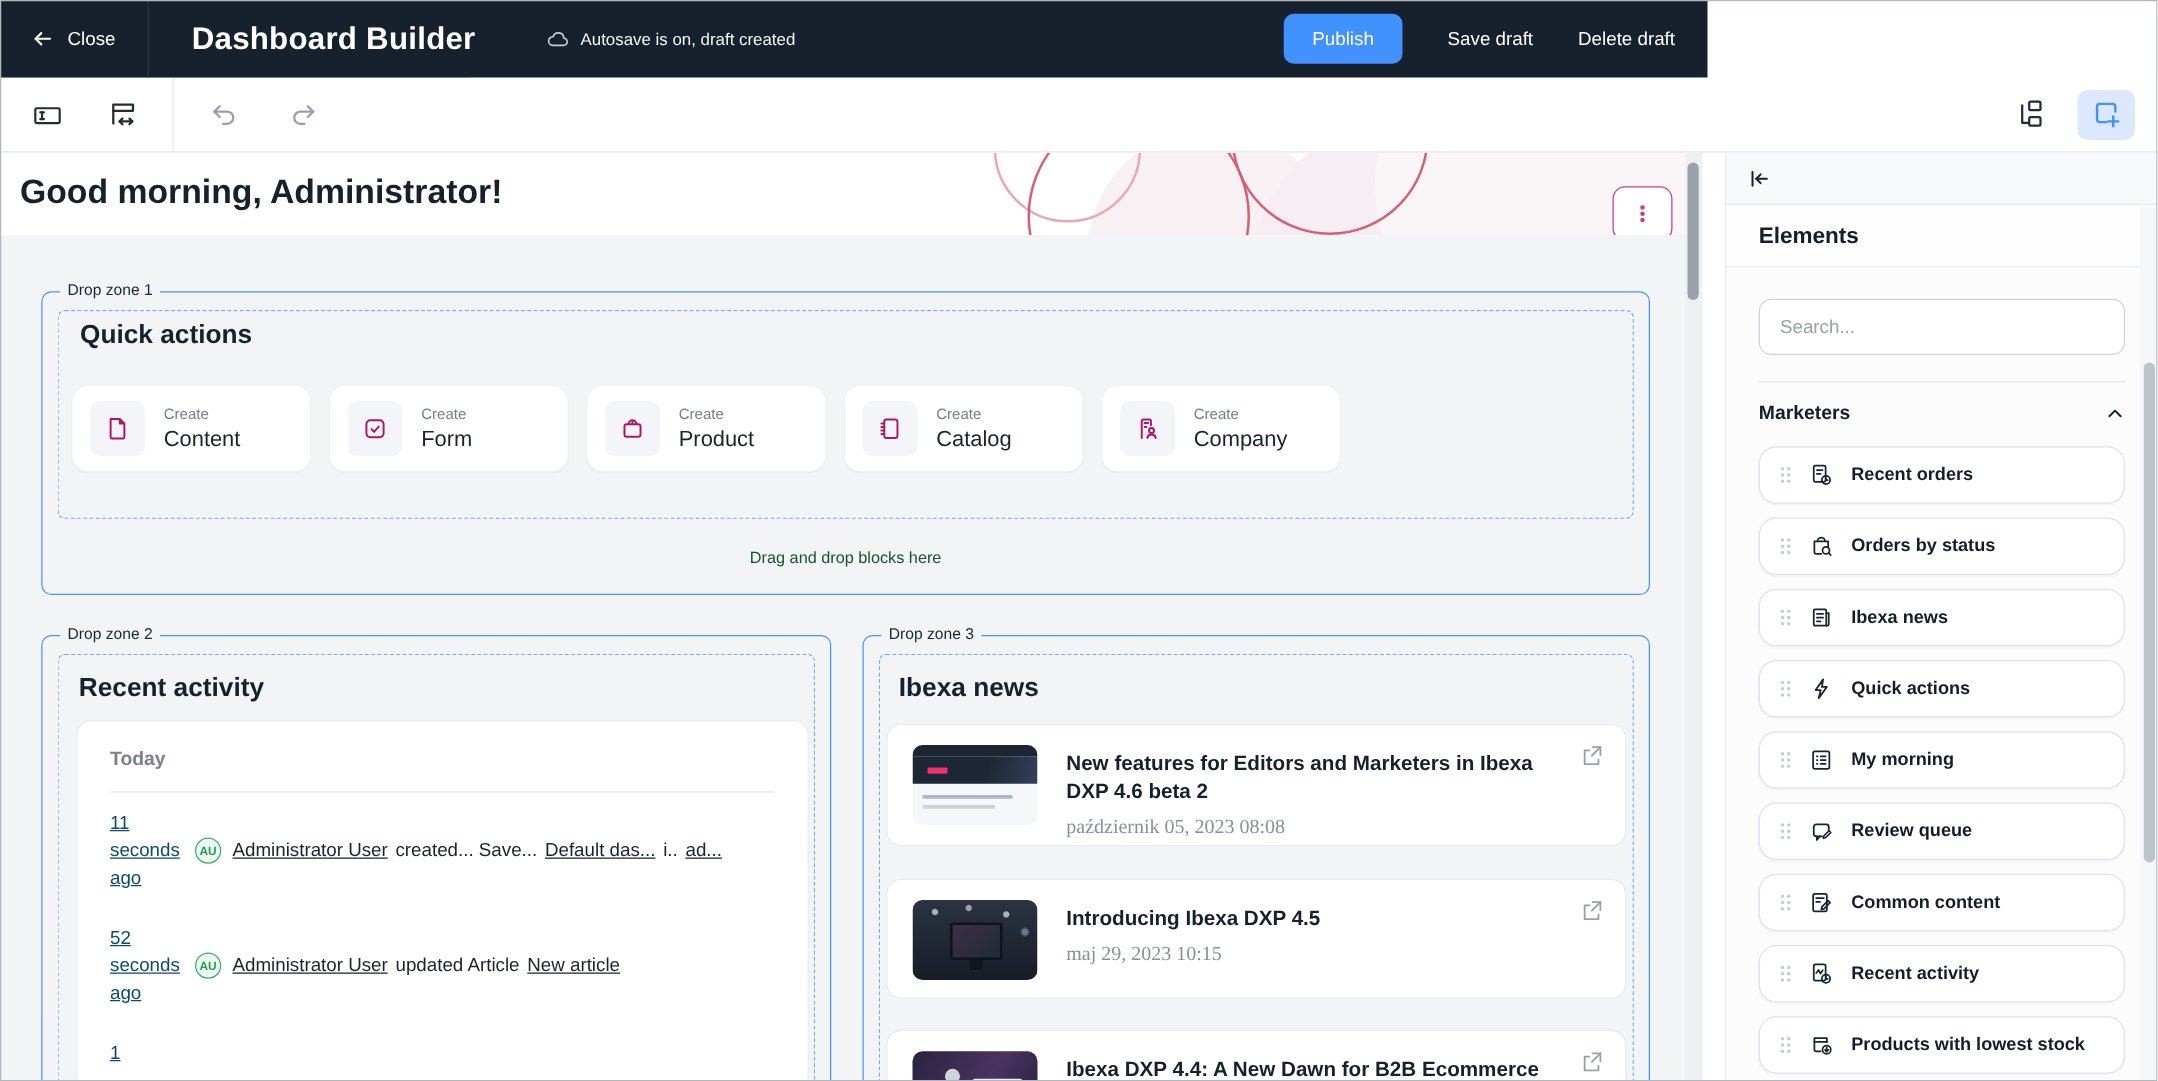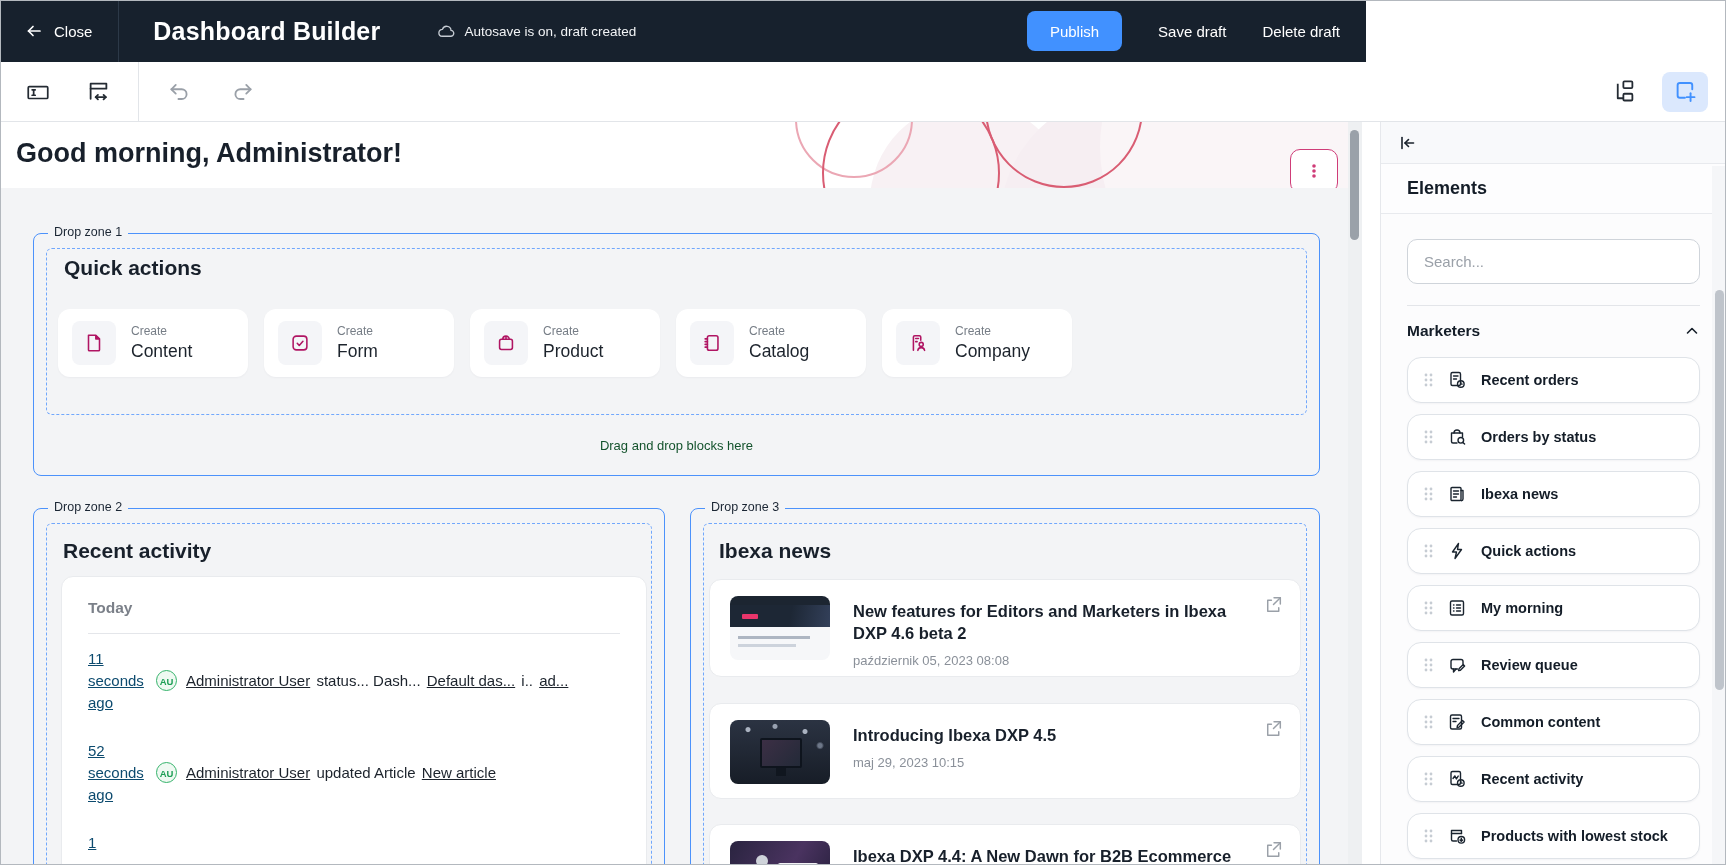--- a/index.html
+++ b/index.html
@@ -84,21 +84,21 @@
   .thumb-pagebuilder .t-line { position:absolute; top:40px; left:8px; right:20px; height:3px; background:#aeb6c2; }
   .thumb-pagebuilder .t-line2 { position:absolute; top:48px; left:8px; right:34px; height:3px; background:#cdd3dc; }
   .thumb-warehouse { background:radial-gradient(circle at 18% 15%, #aab2c0 2px, transparent 3px), radial-gradient(circle at 45% 10%, #98a1b0 2px, transparent 3px), radial-gradient(circle at 75% 18%, #aab2c0 2px, transparent 3px), radial-gradient(circle at 90% 40%, #6d7788 2px, transparent 4px), linear-gradient(180deg, #2b3342, #171d27); }
   .thumb-warehouse .t-monitor { position:absolute; left:30px; top:18px; width:42px; height:30px; background:linear-gradient(135deg,#3c2f45,#232a38); border:2px solid #0e141d; border-radius:2px; }
   .thumb-warehouse .t-stand { position:absolute; left:46px; top:48px; width:10px; height:8px; background:#10161f; }
   .thumb-purple { background:linear-gradient(120deg,#2a2440,#4a3360 55%,#221d38); }
   .thumb-purple .t-pop1 { position:absolute; left:48px; top:22px; width:40px; height:9px; background:#f2f2f5; border-radius:2px; }
   .thumb-purple .t-dot { position:absolute; left:26px; top:14px; width:12px; height:12px; border-radius:50%; background:#cfd3da; }
   .news-body { padding-top:4px; padding-right:36px; }
   .news-title { font-size:16.5px; font-weight:700; color:#18202b; line-height:22px; }
-  .news-date { font-size:13px; color:#8a9099; margin-top:9px; }
+  .news-date { font-size:16px; color:#8a9099; margin-top:9px;font-family:Liberation Serif, serif; }
   .news-ext { position:absolute; top:14px; right:16px; cursor:pointer; background:none; border:none; }
 
   
   .main-scrollbar { position:absolute; top:122px; left:1348px; width:14px; height:743px; background:#eef0f2; }
   .main-scrollbar .thumb { position:absolute; top:8px; left:2px; width:9px; height:110px; background:#9aa1a9; border-radius:5px; }
 
   
   .panel { position:absolute; top:122px; left:1380px; width:346px; height:743px; background:#fcfcfd; border-left:1px solid #e6e8ec; }
   .panel-top { height:42px; background:#f8f9fb; border-bottom:1px solid #e8eaee; display:flex; align-items:center; padding-left:16px; }
   .collapse-btn { background:none; border:none; cursor:pointer; display:grid; place-items:center; }
@@ -317,21 +317,21 @@
       <div class="act-row">
         <div class="act-time">
           <span>11</span>
           <span>seconds</span>
           <span>ago</span>
         </div>
         <div class="act-main">
           <span class="avatar-badge">AU</span>
           <span>
             <a class="act-link act-seg">Administrator User</a>
-            <span class="act-seg">status... Dash...</span>
+            <span class="act-seg">created... Save...</span>
             <a class="act-link act-seg">Default das...</a>
             <span class="act-seg">i..</span>
             <a class="act-link act-seg">ad...</a>
           </span>
         </div>
       </div>
 
       <div class="act-row">
         <div class="act-time">
           <span>52</span>

